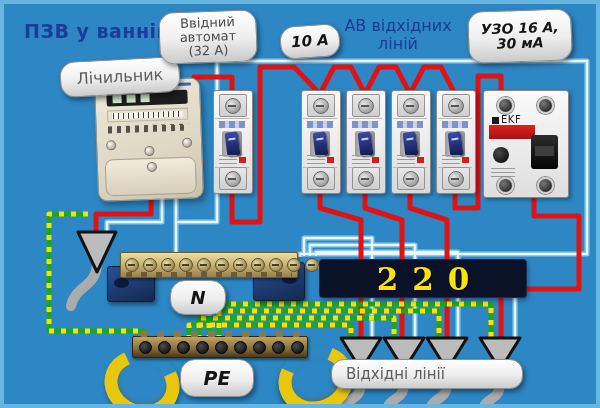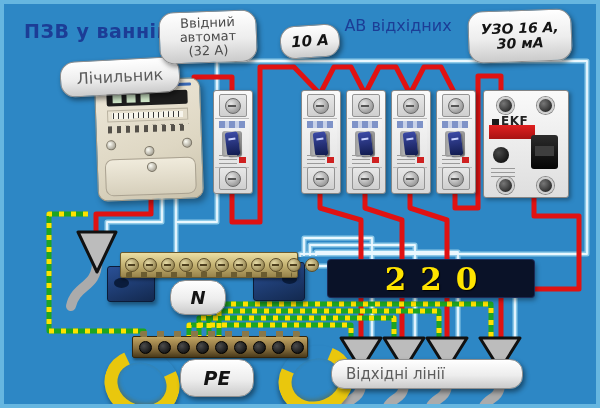--- a/index.html
+++ b/index.html
@@ -26,21 +26,21 @@
   .pill.boldit{font-weight:bold;font-style:italic;color:#141414;}
   .pill-meter{left:56px;top:55px;width:118px;height:34px;font-size:16px;transform:rotate(-3deg);}
   .pill-main{left:155px;top:7px;width:96px;height:50px;font-size:13px;color:#4b4b4b;transform:rotate(-2deg);}
   .pill-10a{left:276px;top:21px;width:58px;height:31px;font-size:15px;transform:rotate(-4deg);}
   .pill-rcd{left:464px;top:6px;width:102px;height:50px;font-size:14px;transform:rotate(-2deg);}
   .pill-n{left:166px;top:276px;width:54px;height:33px;font-size:18px;}
   .pill-pe{left:176px;top:355px;width:72px;height:36px;font-size:19px;}
   .pill-out{left:327px;top:355px;width:192px;height:30px;align-items:flex-start;justify-content:center;
     padding-left:14px;box-sizing:border-box;text-align:left;font-size:15px;border-radius:13px;}
   
-  .vbar{left:324px;top:256px;width:206px;height:37px;background:var(--voltage-bg);z-index:2;
+  .vbar{left:316px;top:256px;width:206px;height:37px;background:var(--voltage-bg);z-index:2;
     border-radius:3px;box-shadow:0 0 0 1px #1c2a55,2px 3px 5px rgba(0,0,0,.4);
     display:flex;align-items:center;justify-content:center;}
   .vbar span{font-family:"DejaVu Serif","Liberation Serif",serif;font-weight:bold;font-size:31px;
     color:var(--voltage-text);letter-spacing:14px;padding-left:14px;text-shadow:1px 1px 1px #000;}
   
   .meter{left:92px;top:75px;width:104px;height:119px;z-index:3;transform:rotate(-2deg);
     background:linear-gradient(160deg,#efe9da 0%,#ded7c3 60%,#c9c1ab 100%);
     border:1px solid #9d9684;border-radius:10px;box-shadow:3px 4px 6px rgba(0,0,0,.35);}
   .meter>div{position:absolute;}
   .m-topline{left:8px;top:4px;width:88px;height:3px;background:#3a6ab8;border-radius:2px;}
@@ -80,21 +80,21 @@
   .b-lines{position:absolute;left:4px;bottom:3px;width:18px;height:9px;
     background:repeating-linear-gradient(180deg,#9a9a9a 0 1px,transparent 1px 4px);}
   
   .rcd{position:absolute;left:479px;top:86px;width:84px;height:106px;z-index:3;
     background:linear-gradient(180deg,#fafafa,#dedede);border:1px solid #858585;border-radius:3px;
     box-shadow:2px 2px 4px rgba(0,0,0,.35);}
   .rcd>div{position:absolute;}
   .r-screw{width:13px;height:13px;border-radius:50%;background:radial-gradient(circle at 35% 35%,#777,#111);
     border:2px solid #cfcfcf;box-shadow:0 0 0 1px #888;}
   .r-s1{left:13px;top:6px;} .r-s2{left:53px;top:6px;} .r-s3{left:13px;top:86px;} .r-s4{left:53px;top:86px;}
-  .r-brand{left:8px;top:23px;font-size:12px;font-weight:bold;color:#222;letter-spacing:.5px;}
+  .r-brand{left:8px;top:23px;font-size:10px;font-weight:normal;color:#222;letter-spacing:.5px;}
   .r-brand::before{content:"";display:inline-block;width:7px;height:7px;background:#1a1a1a;margin-right:2px;vertical-align:-1px;}
   .r-band{left:5px;top:34px;width:46px;height:14px;background:linear-gradient(180deg,#e02020,#a81212);
     display:flex;align-items:center;justify-content:center;color:#fff;font-size:7px;font-weight:bold;}
   .r-toggle{left:47px;top:44px;width:27px;height:34px;background:linear-gradient(180deg,#2c2c2c,#050505);border-radius:3px;}
   .r-toggle::before{content:"";position:absolute;left:4px;top:11px;width:19px;height:10px;background:#3e3e3e;}
   .r-test{left:9px;top:56px;width:16px;height:16px;border-radius:50%;background:radial-gradient(circle at 35% 35%,#4a4a4a,#000);}
   .r-lines{left:7px;top:77px;width:24px;height:10px;
     background:repeating-linear-gradient(180deg,#9a9a9a 0 1px,transparent 1px 4px);}
   
   .nmount{position:absolute;z-index:3;background:linear-gradient(160deg,#2a5096,#13294f);
@@ -194,20 +194,21 @@
       <polygon points="337,334 377,334 357,366"></polygon>
       <polygon points="380,334 420,334 400,366"></polygon>
       <polygon points="423,334 463,334 443,366"></polygon>
       <polygon points="476,334 516,334 496,366"></polygon>
     </g>
   </svg>
 
   <div class="abs title">ПЗВ у ванній</div>
   <div class="abs ab-label">
     <div>АВ відхідних</div>
+    <div>ліній</div>
   </div>
 
   <div class="abs vbar">
     <span>220</span>
   </div>
 
   <div class="abs meter">
     <div class="m-topline"></div>
     <div class="m-lcd">
       <span class="m-cell"></span>

